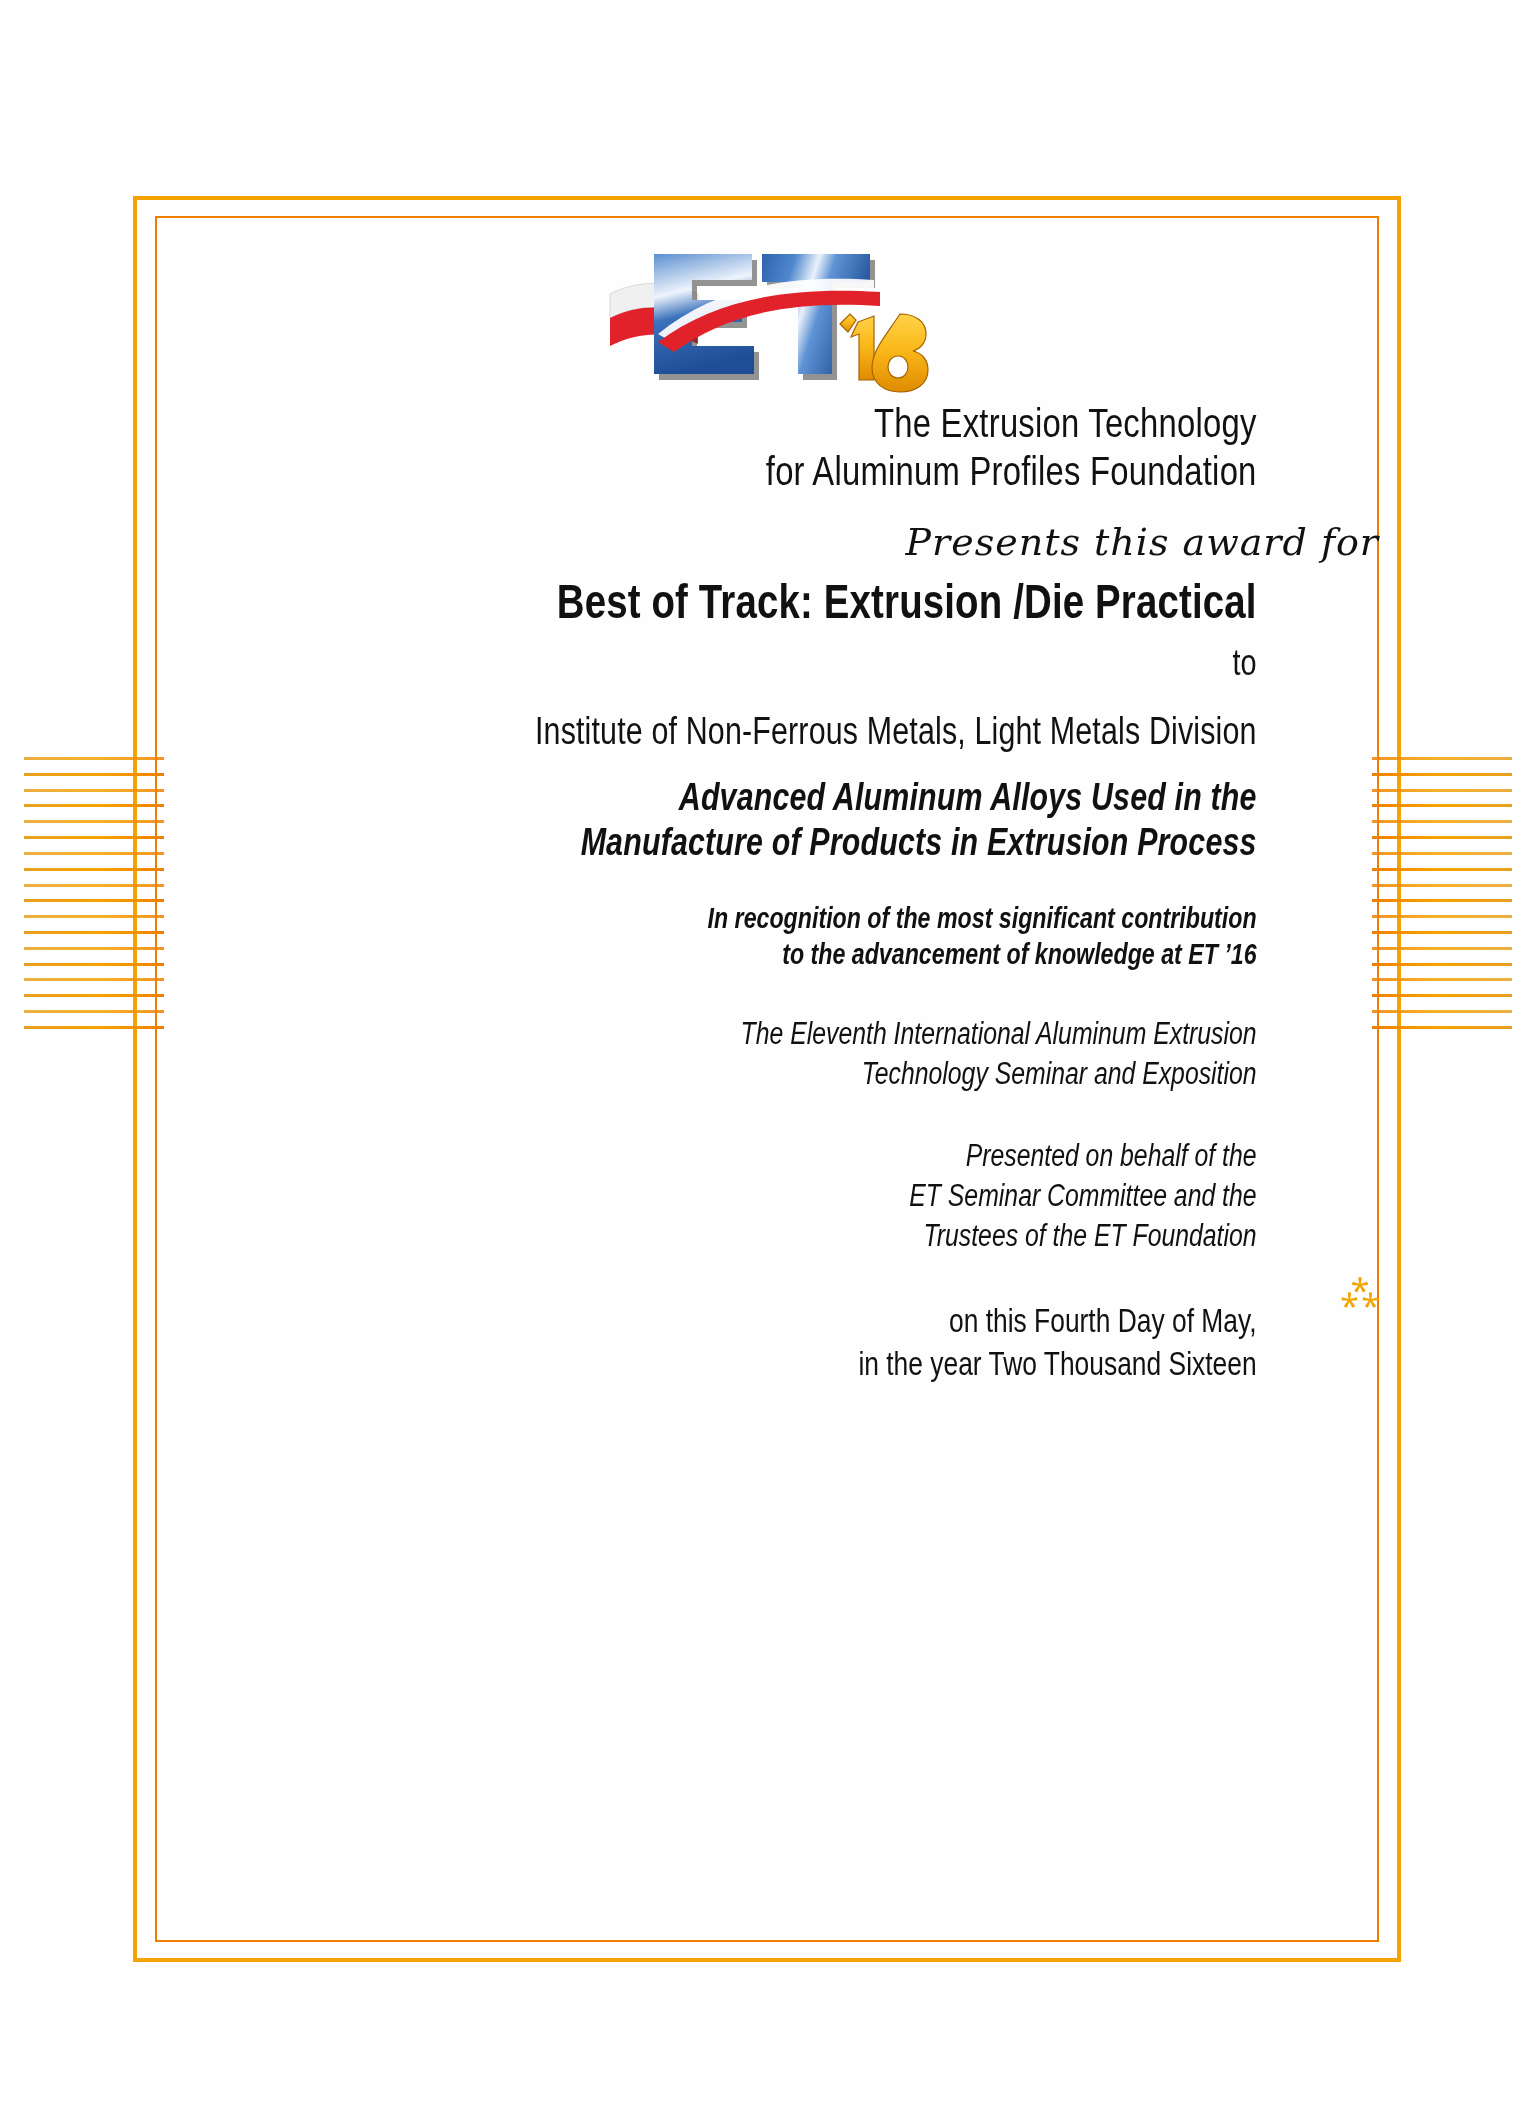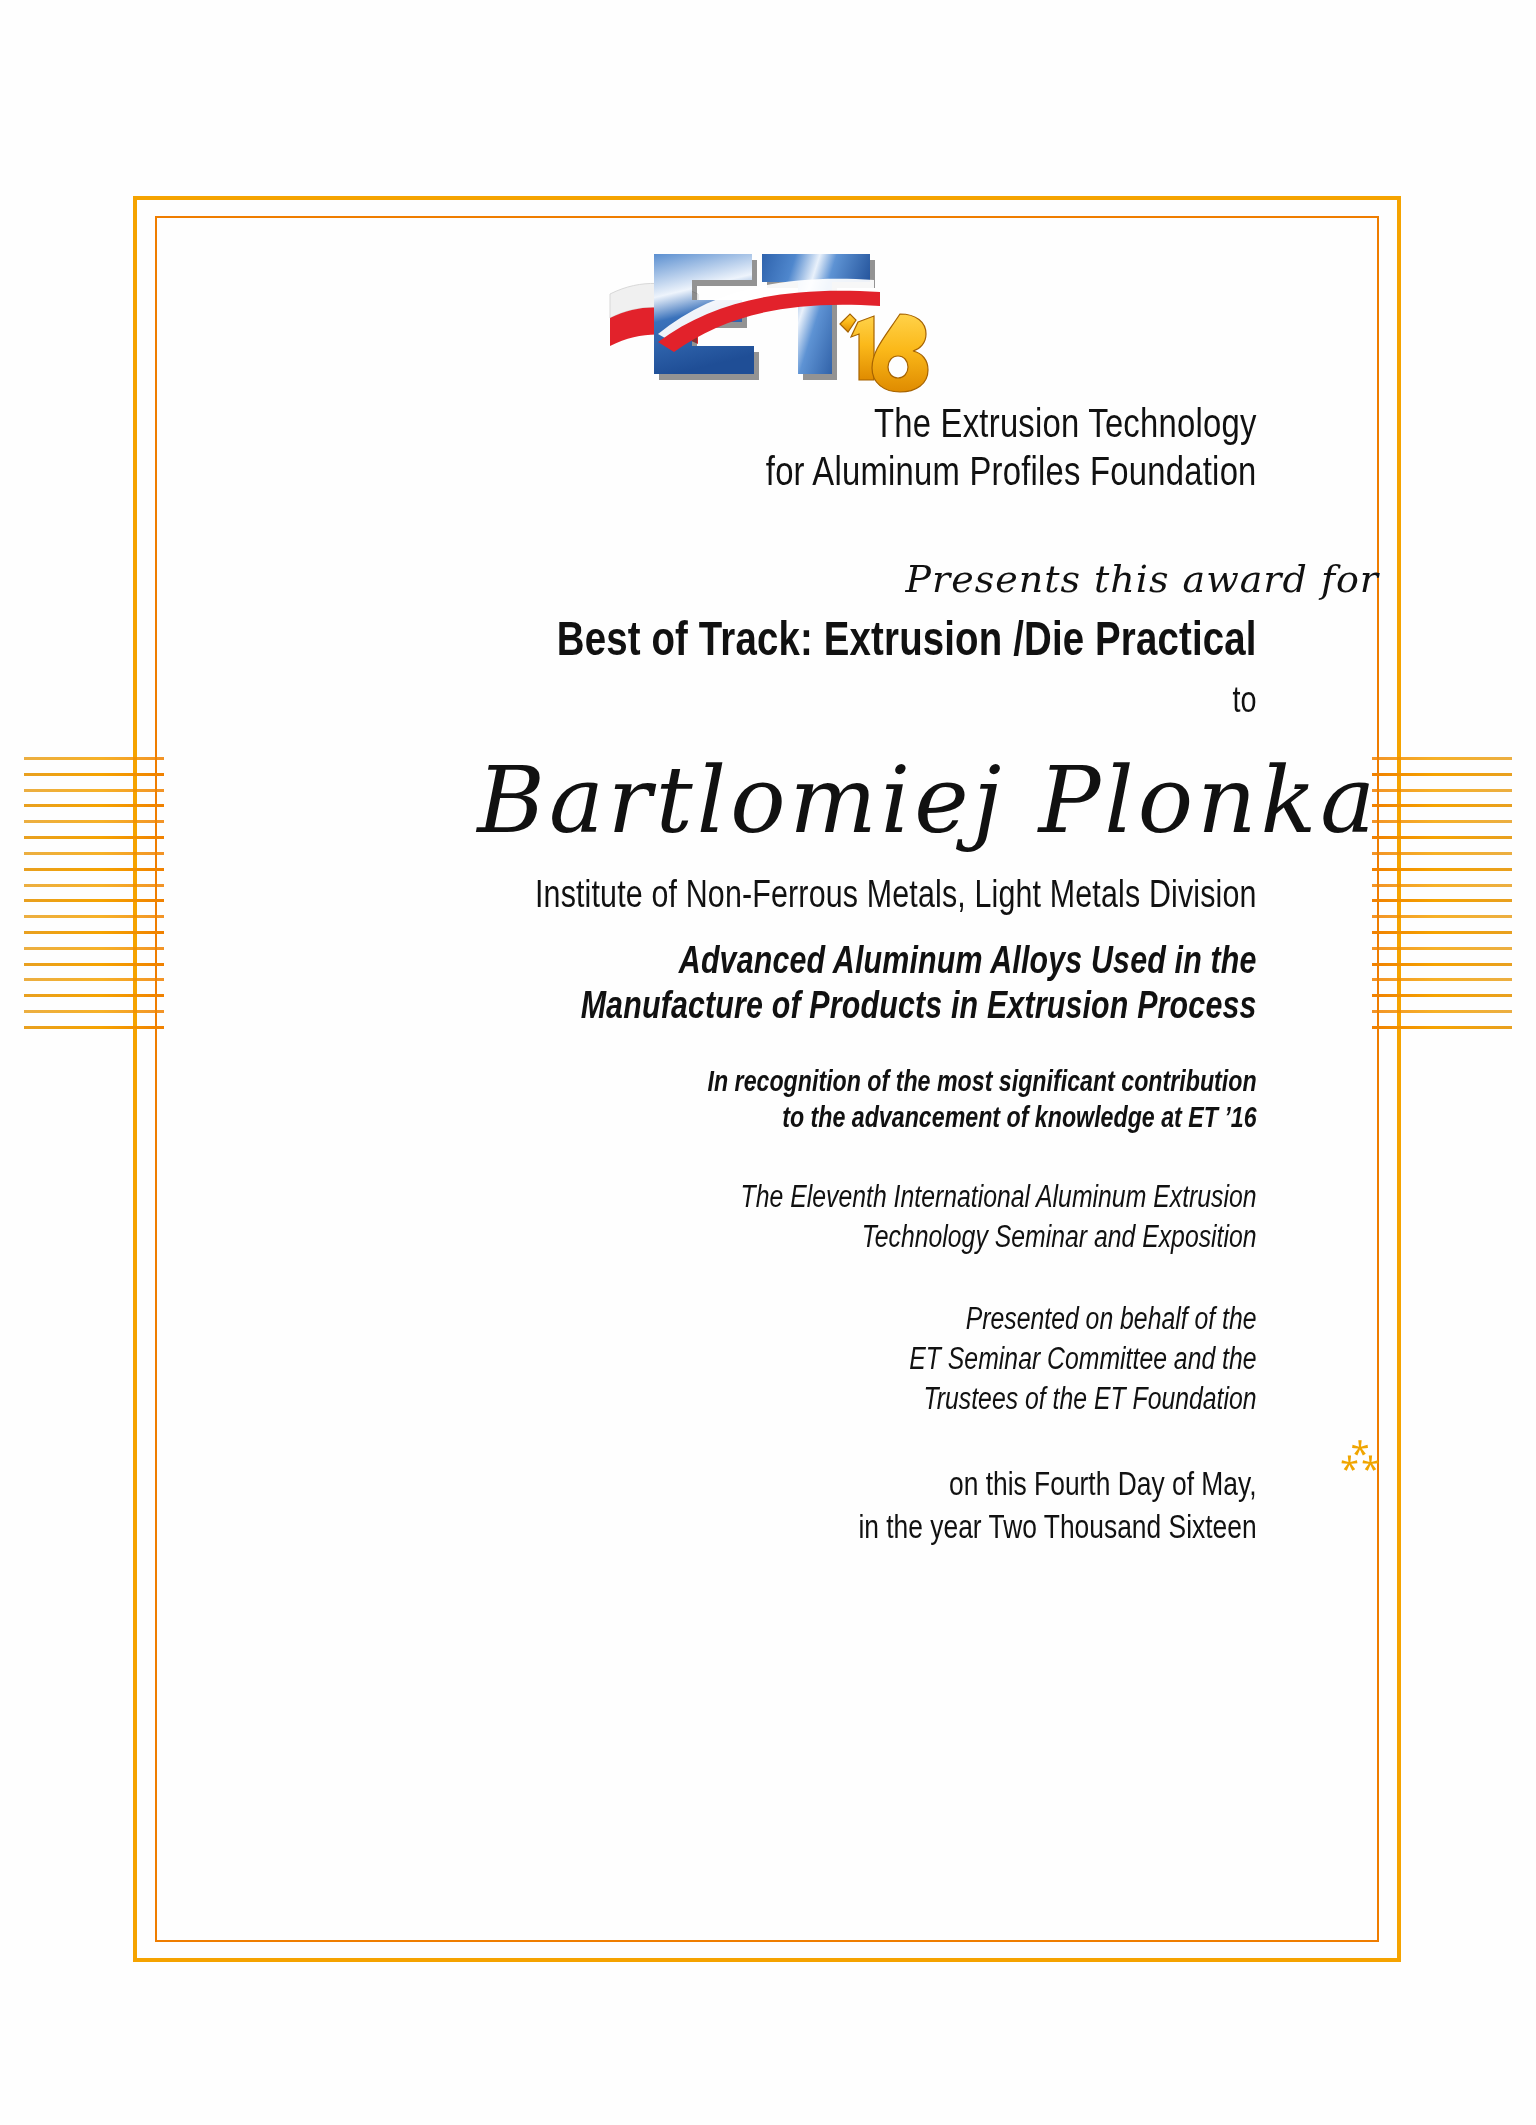--- a/index.html
+++ b/index.html
@@ -98,21 +98,21 @@
   }
 
   .script {
     font-family: "DejaVu Serif", "Liberation Serif", serif;
     font-style: italic;
     font-weight: 400;
   }
 
   .presents {
     font-size: 38px;
-    margin-top: 61px;
+    margin-top: 24px;
     letter-spacing: 1px;
   }
 
   .award-title {
     font-size: 48px;
     font-weight: bold;
     letter-spacing: .2px;
     margin-top: 12px;
     line-height: 1.08;
   }
@@ -327,21 +327,20 @@
       <div>The Extrusion Technology</div>
       <div>for Aluminum Profiles Foundation</div>
     </div>
 
     <div class="presents script">Presents this award for</div>
 
     <div class="award-title cond">Best of Track: Extrusion /Die Practical</div>
 
     <div class="to-word cond">to</div>
 
-    <div class="recipient">Bartlomiej Plonka</div>
 
     <div class="affiliation cond">Institute of Non-Ferrous Metals, Light Metals Division</div>
 
 
     <div class="paper-title cond">
       <div>Advanced Aluminum Alloys Used in the</div>
       <div>Manufacture of Products in Extrusion Process</div>
     </div>
 
     <div class="recognition cond">

